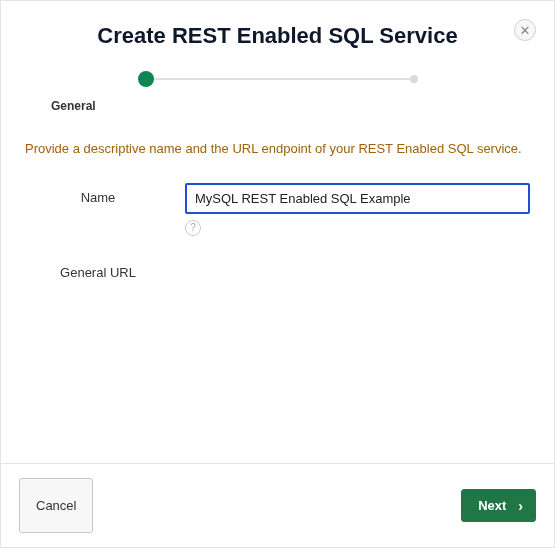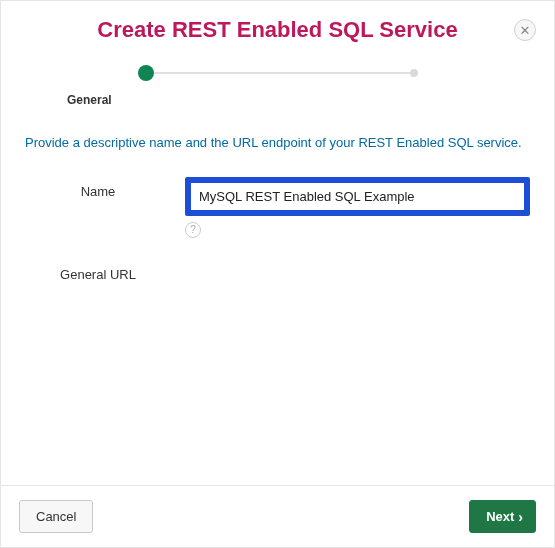--- a/index.html
+++ b/index.html
@@ -36,23 +36,23 @@
       align-items: center;
       justify-content: center;
       cursor: pointer;
       color: #888;
       font-size: 13px;
       line-height: 1;
     }
     .title {
       font-size: 22px;
       font-weight: 600;
-      color: #be185d;
+      color: #0f172a;
       text-align: center;
-      padding: 16px 40px 10px 40px;
+      padding: 22px 40px 10px 40px;
     }
     .wizard {
       display: flex;
       align-items: center;
       justify-content: center;
       padding: 12px 40px 6px 40px;
       position: relative;
     }
     .wizard-track {
       position: relative;
@@ -78,31 +78,31 @@
     .wizard-node.active {
       background: #0f8554;
     }
     .wizard-node.first { left: 0; }
     .wizard-node.last { right: 0; width: 8px; height: 8px; top: 4px; }
     .wizard-label {
       text-align: left;
       font-size: 12px;
       font-weight: 600;
       color: #333;
-      padding-left: 66px;
+      padding-left: 50px;
       margin-top: 6px;
       margin-bottom: 18px;
     }
     .content {
       flex: 1;
       padding: 8px 24px 0 24px;
     }
     .description {
       font-size: 13px;
-      color: #0369a1;
+      color: #a16207;
       line-height: 1.5;
       margin-bottom: 24px;
     }
     .form-row {
       display: flex;
       align-items: flex-start;
       margin-bottom: 8px;
     }
     .form-label {
       width: 160px;
@@ -111,21 +111,21 @@
       padding-top: 7px;
       font-size: 13px;
       color: #333;
     }
     .form-field {
       flex: 1;
     }
     .form-input {
       width: 100%;
       padding: 6px 8px;
-      border: 6px solid #1d4ed8;
+      border: 2px solid #1d4ed8;
       border-radius: 2px;
       font-size: 13px;
       color: #222;
       background: #fff;
     }
     .help-icon {
       display: inline-flex;
       width: 16px;
       height: 16px;
       border: 1px solid #ccc;
@@ -139,36 +139,36 @@
       cursor: pointer;
     }
     .footer {
       border-top: 1px solid #e5e5e5;
       padding: 14px 18px;
       display: flex;
       justify-content: space-between;
       align-items: center;
     }
     .btn {
-      padding: 8px 16px;
+      padding: 19px 16px;
       font-size: 13px;
       border-radius: 3px;
       cursor: pointer;
       border: 1px solid #c8c8c8;
       background: #f7f7f7;
       color: #333;
     }
     .btn-primary {
       background: #207746;
       border-color: #207746;
       color: #fff;
       font-weight: 600;
       display: inline-flex;
       align-items: flex-end;
-      gap: 4px;
+      gap: 12px;
       padding: 8px 12px 8px 16px;
     }
     .chevron-right {
       font-size: 14px;
       line-height: 1;
     }
   </style>
 </head>
 <body>
 

